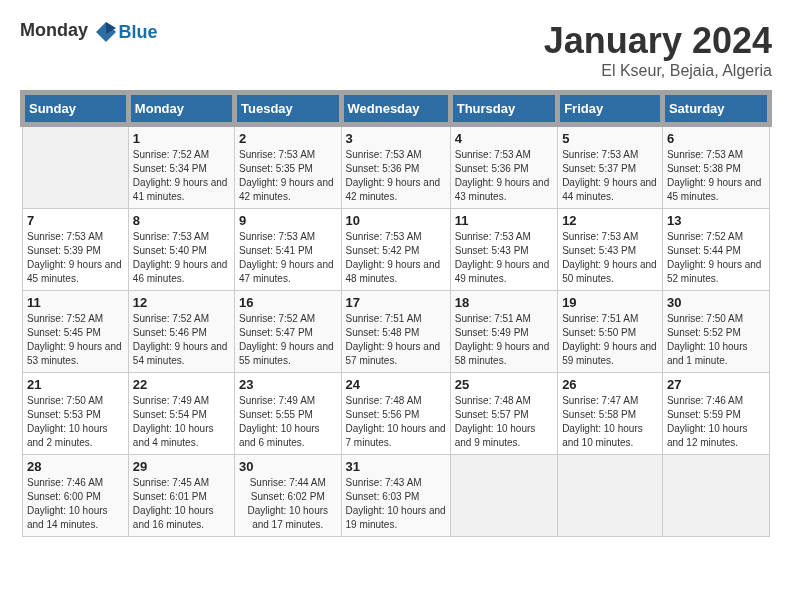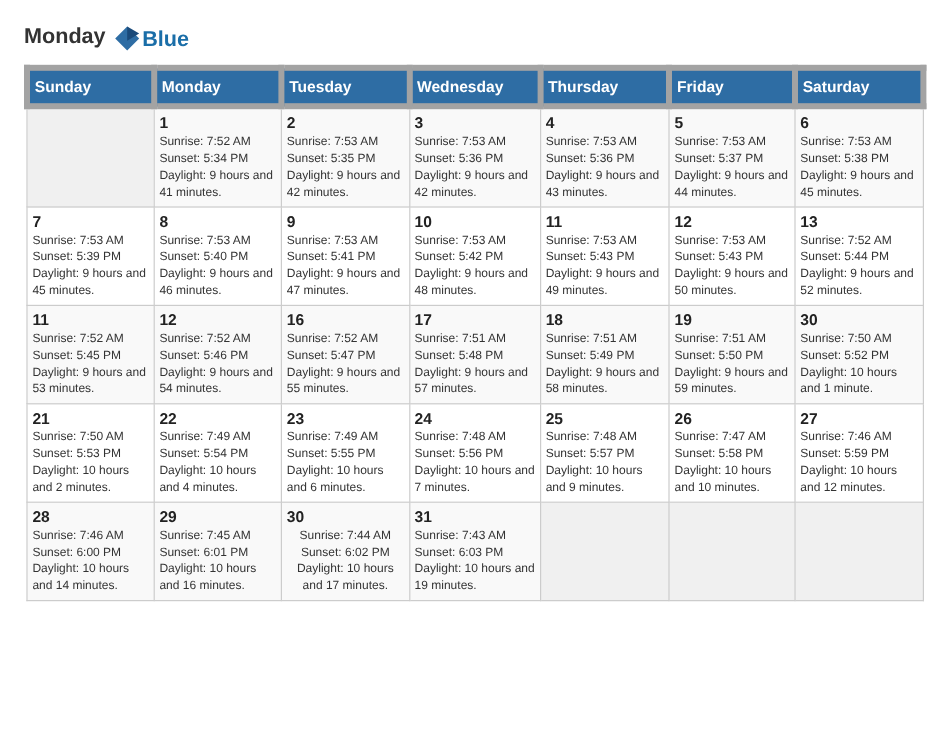--- a/index.html
+++ b/index.html
@@ -96,20 +96,22 @@
       <svg class="logo-icon" viewBox="0 0 24 24" style="display:inline-block;vertical-align:middle;">
         <polygon points="12,2 22,12 12,22 2,12" fill="#2e6da4"></polygon>
         <polygon points="12,2 22,8 12,14" fill="#1a4a7a"></polygon>
       </svg>
     </div>
     <div>
       <span class="logo-text-blue">Blue</span>
     </div>
   </div>
   <div class="title-section">
+    <div class="calendar-title">January 2024</div>
+    <div class="calendar-subtitle">El Kseur, Bejaia, Algeria</div>
   </div>
 </div>
 
 <table>
   <thead>
     <tr>
     <th>Sunday</th>
         <th>Monday</th>
         <th>Tuesday</th>
         <th>Wednesday</th>

